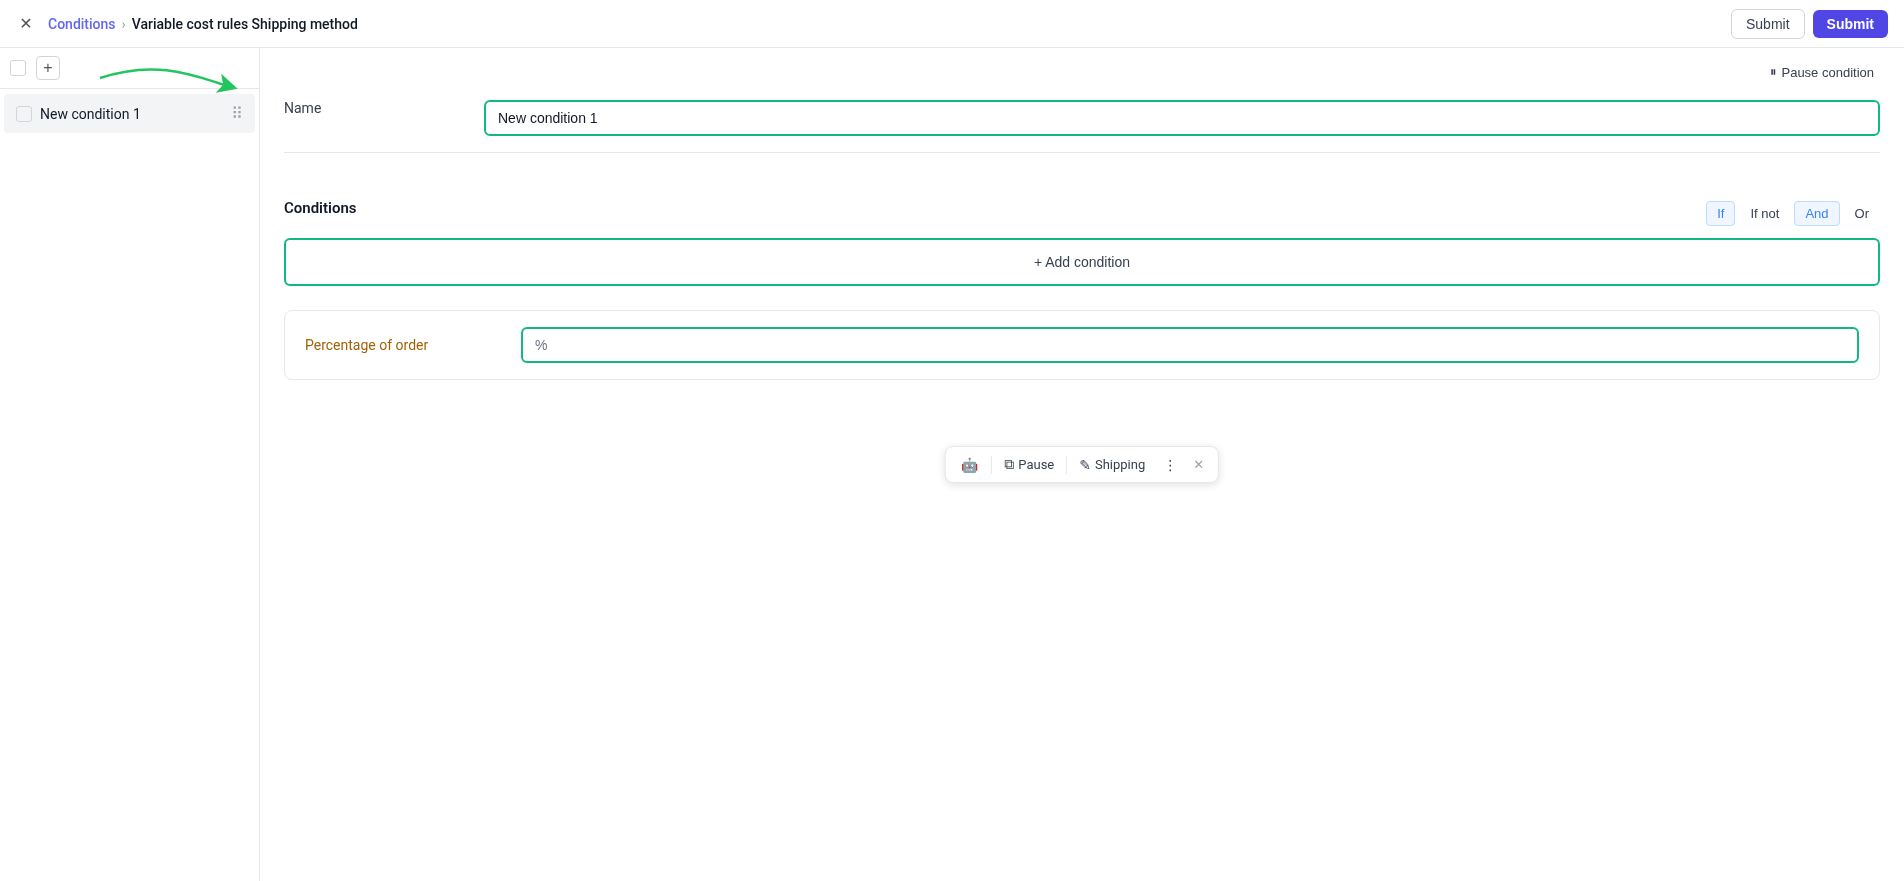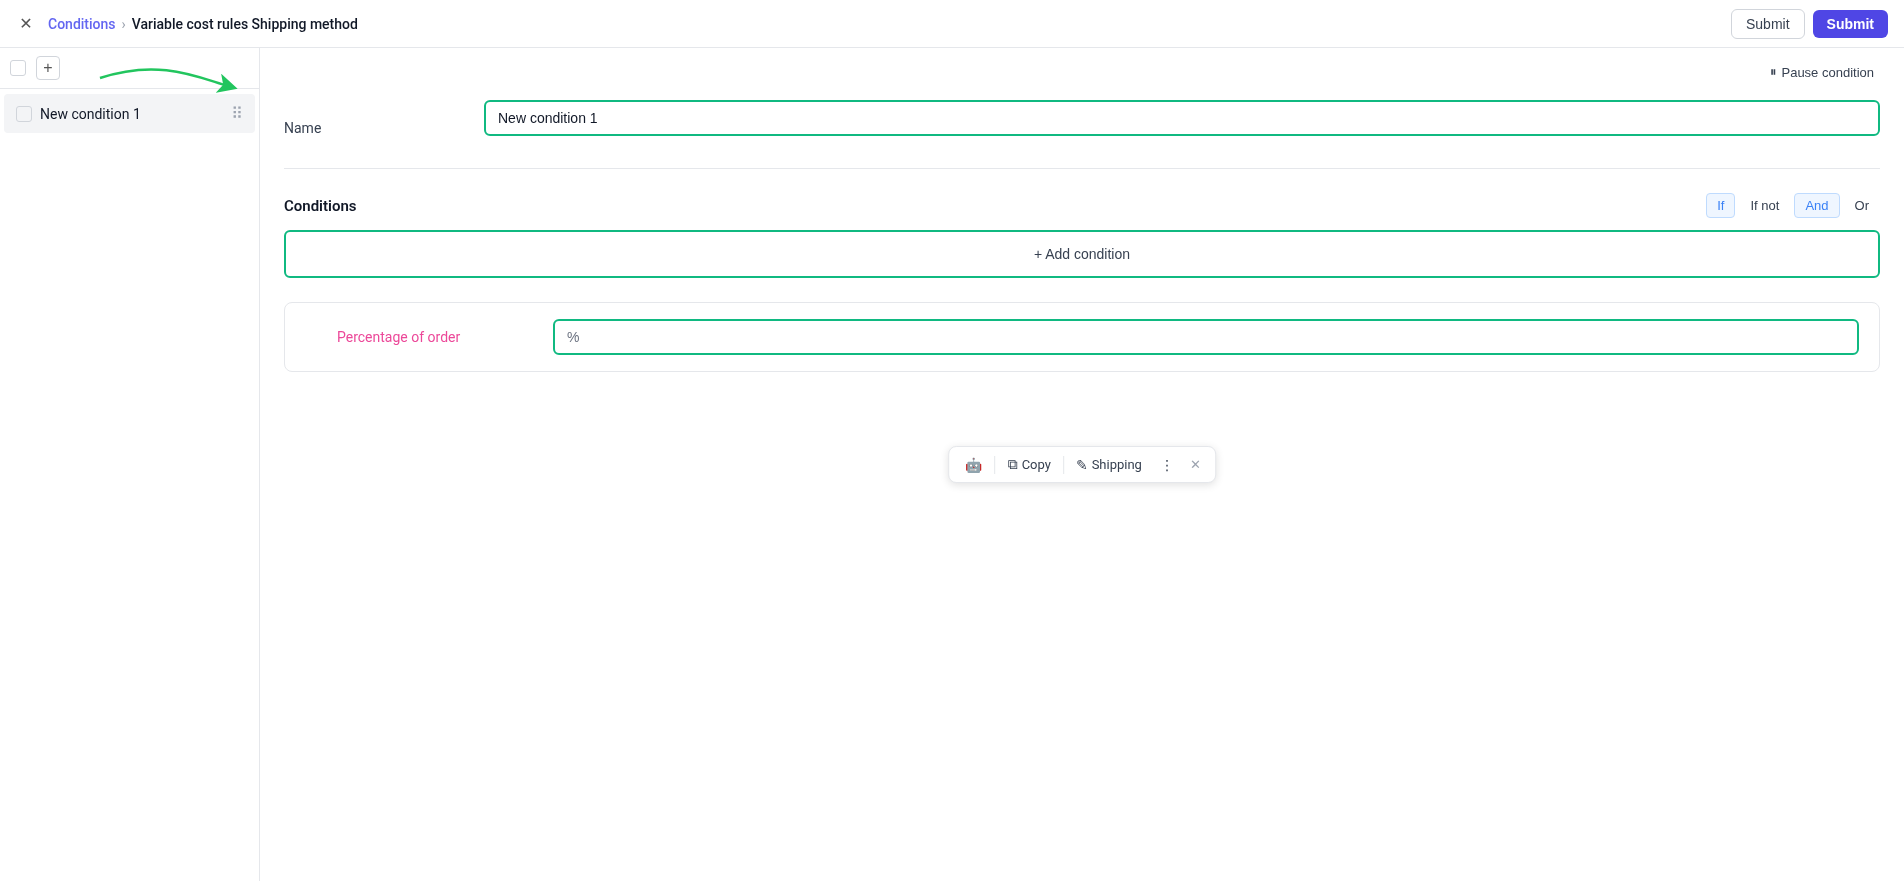--- a/index.html
+++ b/index.html
@@ -166,23 +166,23 @@
       flex: 1;
       overflow-y: auto;
       padding: 20px 24px;
       background: #fff;
       position: relative;
     }
 
     
     .section-name-row {
       display: flex;
-      align-items: flex-end;
-      margin-bottom: 24px;
-      padding-bottom: 32px;
+      align-items: flex-start;
+      margin-bottom: 36px;
+      padding-bottom: 16px;
       border-bottom: 1px solid #e5e7eb;
     }
     .section-label {
       width: 200px;
       font-size: 14px;
       color: #374151;
       font-weight: 400;
       flex-shrink: 0;
     }
     .name-input {
@@ -217,20 +217,21 @@
       gap: 4px;
     }
     .cond-tab {
       padding: 4px 10px;
       border-radius: 4px;
       font-size: 13px;
       cursor: pointer;
       border: 1px solid transparent;
       color: #374151;
       background: none;
+      margin-top: 12px;
     }
     .cond-tab.active {
       background: #eff6ff;
       color: #3b82f6;
       border-color: #bfdbfe;
       font-weight: 500;
     }
     .cond-tab.active-and {
       background: #eff6ff;
       color: #3b82f6;
@@ -270,23 +271,22 @@
       padding: 16px 20px;
     }
     .dan-row {
       display: flex;
       align-items: center;
       gap: 16px;
     }
     .dan-label {
       width: 200px;
       font-size: 14px;
-      color: #ec4899;
+      color: #a16207;
       flex-shrink: 0;
-      margin-left: 32px;
     }
     .dan-input {
       flex: 1;
       border: 2px solid #10b981;
       border-radius: 6px;
       padding: 8px 12px;
       font-size: 14px;
       outline: none;
       color: #6b7280;
       background: #fff;
@@ -431,21 +431,21 @@
       </div>
     </div>
 
     <div class="floating-toolbar">
       <div class="ft-item">
         <span class="ft-icon">🤖</span>
       </div>
       <div class="ft-divider"></div>
       <div class="ft-item">
         <span class="ft-icon">⧉</span>
-        <span>Copy</span>
+        <span>Pause</span>
       </div>
       <div class="ft-divider"></div>
       <div class="ft-item">
         <span class="ft-icon">✎</span>
         <span>Shipping</span>
       </div>
       <div class="ft-item">
         <span class="ft-icon">⋮</span>
       </div>
       <div class="ft-close">✕</div>

